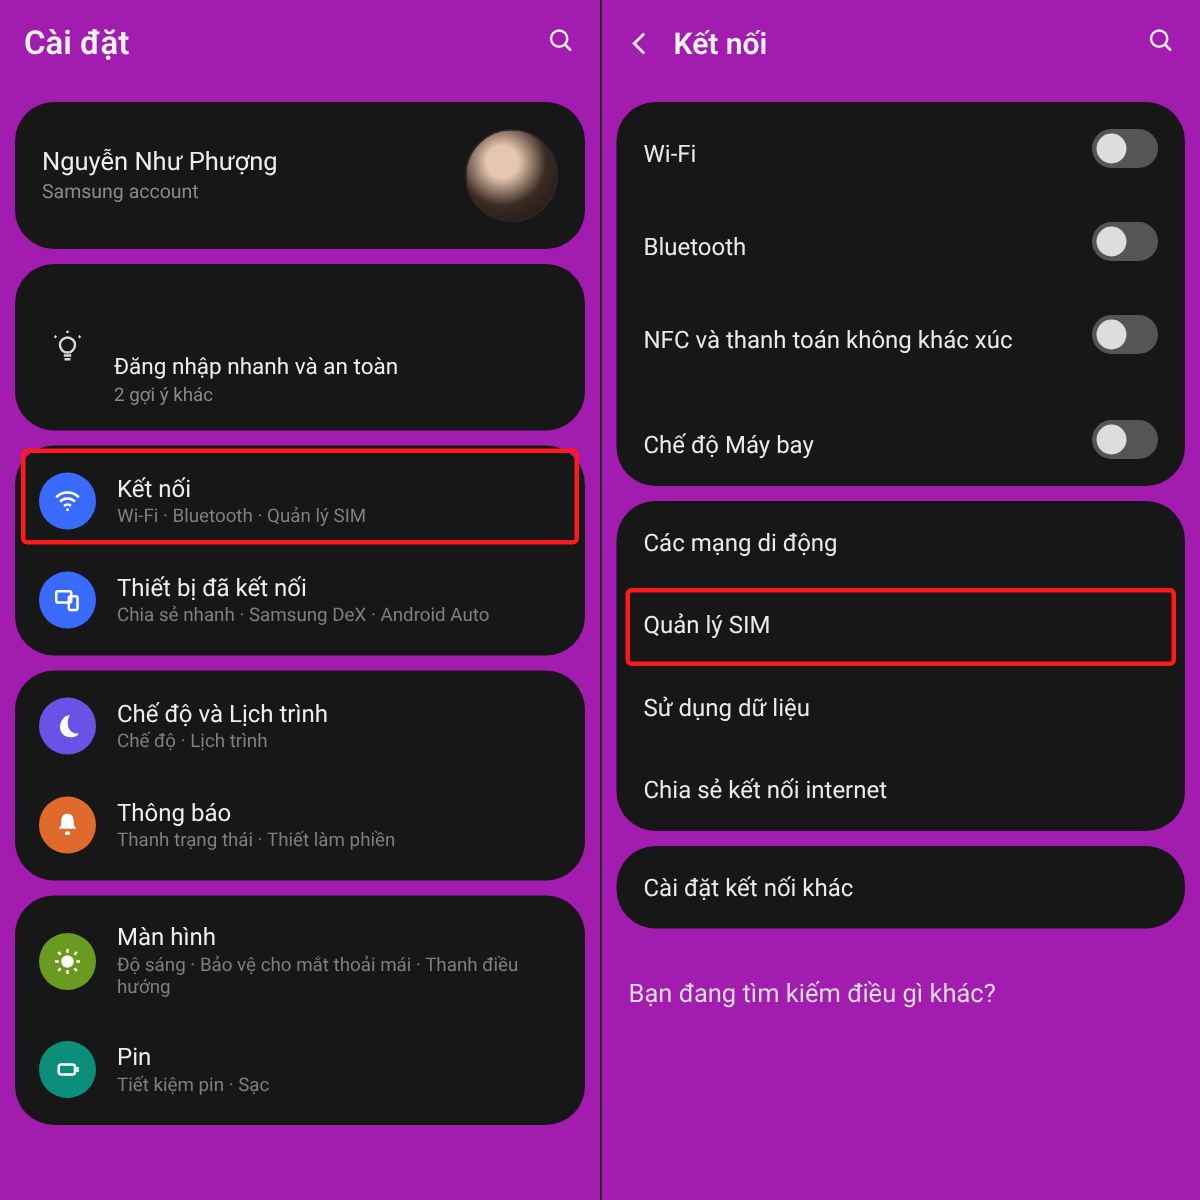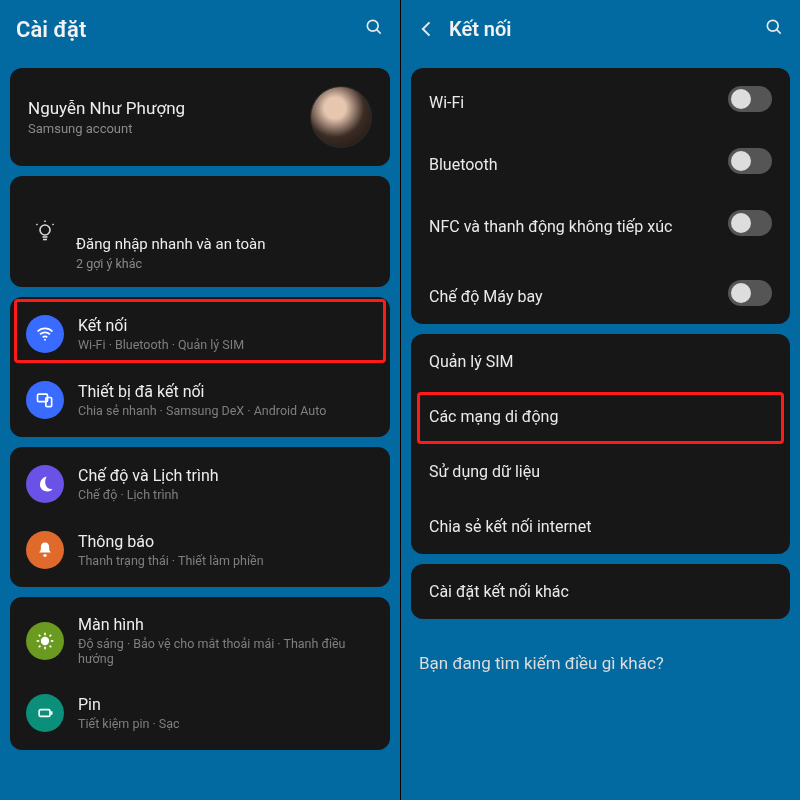--- a/index.html
+++ b/index.html
@@ -4,31 +4,31 @@
 <style>
   * { box-sizing: border-box; margin: 0; padding: 0; }
   body {
     width: 800px; height: 800px;
     background: #000;
     font-family: -apple-system, "Segoe UI", Roboto, sans-serif;
     color: #e8e8e8;
     display: flex;
     overflow: hidden;
   }
-  .pane { width: 400px; height: 800px; background:#0369a1; position:relative; overflow:hidden; }
+  .pane { width: 400px; height: 800px; background:#a21caf; position:relative; overflow:hidden; }
   .pane + .pane { border-left: 1px solid #000; }
 
   .topbar { display:flex; align-items:center; height:58px; padding:0 16px; }
   .topbar .title { font-size:22px; font-weight:600; color:#f2f2f2; flex:1; }
   .topbar .title.small { font-size:20px; }
   .back-arrow { width:28px; display:flex; align-items:center; justify-content:flex-start; margin-right:4px;}
   .search-ic { width:20px; height:20px; stroke:#e8e8e8; }
 
   .card {
-    background:#171717; border-radius:12px; margin:10px 10px; padding: 0;
+    background:#171717; border-radius:26px; margin:10px 10px; padding: 0;
   }
   .account { display:flex; align-items:center; padding:18px 18px; }
   .account .txt { flex:1; }
   .account .name { font-size:17px; color:#eee; }
   .account .sub { font-size:13px; color:#8a8a8a; margin-top:3px;}
   .avatar { width:62px; height:62px; border-radius:50%; background: radial-gradient(circle at 40% 35%, #e7c6b0 0 20%, #3a2b24 55%, #1a120e 100%); border:1px solid #2a2a2a; }
 
   .tips { display:flex; align-items:center; padding:16px 18px;}
   .tip-ic { width:34px; display:flex; justify-content:center; margin-right:14px;}
   .tips .t1 { font-size:15px; color:#eee;margin-top:43px;}
@@ -222,36 +222,36 @@
   <div class="card">
     <div class="rrow">
       <div class="rlabel">Wi-Fi</div>
       <div class="toggle"></div>
     </div>
     <div class="rrow">
       <div class="rlabel">Bluetooth</div>
       <div class="toggle"></div>
     </div>
     <div class="rrow">
-      <div class="rlabel">NFC và thanh động không tiếp xúc</div>
+      <div class="rlabel">NFC và thanh toán không khác xúc</div>
       <div class="toggle"></div>
     </div>
     <div class="section-gap"></div>
     <div class="rrow">
       <div class="rlabel">Chế độ Máy bay</div>
       <div class="toggle"></div>
     </div>
   </div>
 
   <div class="card" style="position:relative;">
     <div class="rrow">
+      <div class="rlabel">Các mạng di động</div>
+    </div>
+    <div class="rrow">
       <div class="rlabel">Quản lý SIM</div>
-    </div>
-    <div class="rrow">
-      <div class="rlabel">Các mạng di động</div>
     </div>
     <div class="highlight-box" style="left:6px; right:6px; top:58px; height:52px;"></div>
     <div class="rrow">
       <div class="rlabel">Sử dụng dữ liệu</div>
     </div>
     <div class="rrow">
       <div class="rlabel">Chia sẻ kết nối internet</div>
     </div>
   </div>
 

